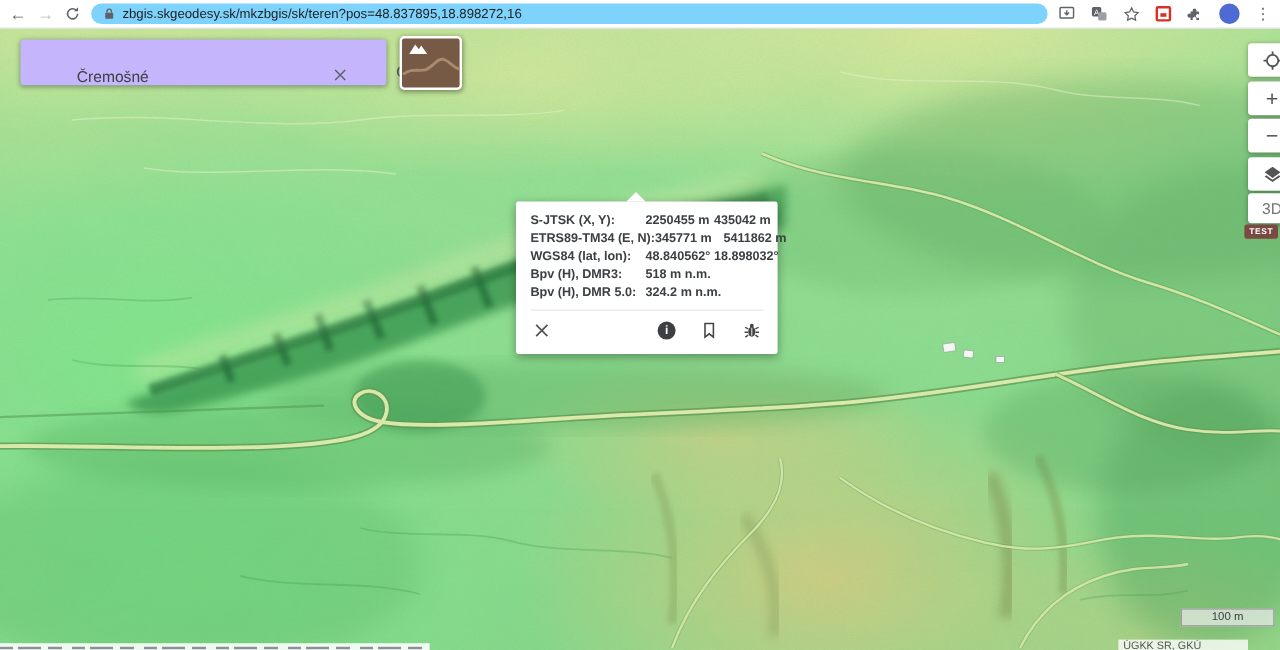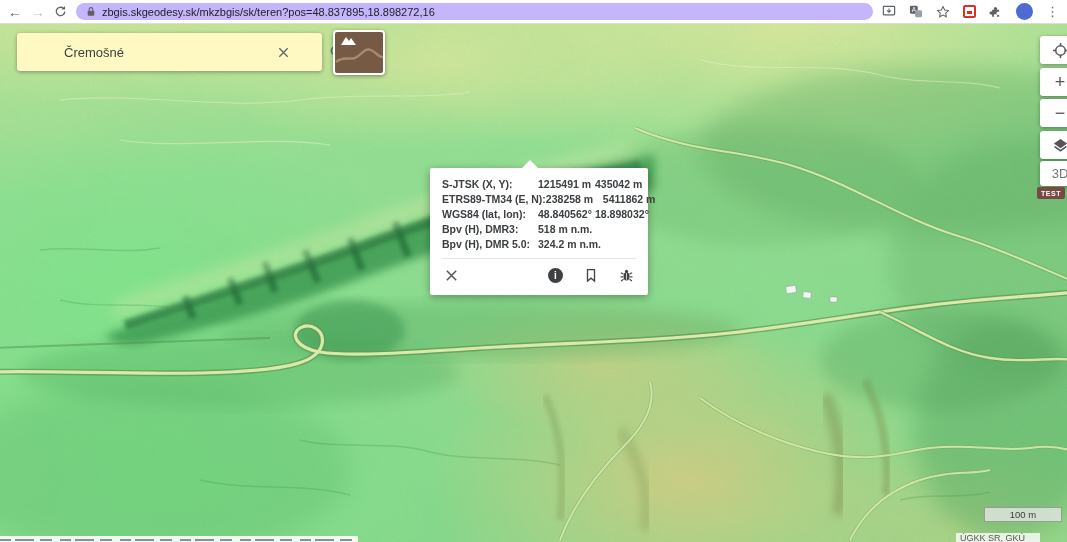--- a/index.html
+++ b/index.html
@@ -7,31 +7,31 @@
   .stage { position:relative; width:1067px; height:542px; overflow:hidden; }
 
   
   .map-svg { position:absolute; top:0; left:0; width:1067px; height:542px; display:block; }
 
   
   .chrome { position:absolute; top:0; left:0; width:1067px; height:24px; background:#fff; border-bottom:1px solid #dadce0;
             display:flex; align-items:center; padding:0 8px; gap:9px; z-index:50; }
   .nav-glyph { font-size:14px; color:#5f6368; line-height:24px; cursor:pointer; }
   .nav-glyph.disabled { color:#bdc1c6; }
-  .url-pill { flex:1; height:17px; background:#c4b5fd; border-radius:9px; display:flex; align-items:center; padding:0 10px; gap:6px; max-width:806px; }
+  .url-pill { flex:1; height:17px; background:#7dd3fc; border-radius:9px; display:flex; align-items:center; padding:0 10px; gap:6px; max-width:806px; }
   .url-text { font-size:11px; color:#202124; white-space:nowrap; overflow:hidden; }
   .chrome-right { display:flex; align-items:center; gap:13px; margin-left:auto; }
   .avatar { width:17px; height:17px; border-radius:50%; background:#4d6bd3; }
   .ext-red { width:13px; height:13px; border:2px solid #d93025; border-radius:2px; position:relative; }
   .ext-red::after { content:""; position:absolute; left:2px; top:4px; width:5px; height:3px; background:#d93025; }
   .dots { font-size:13px; color:#5f6368; letter-spacing:0; }
 
   
-  .search-card { position:absolute; left:17px; top:33px; width:305px; height:38px; background:#fef9c3; border-radius:3px;
-                 box-shadow:0 1px 4px rgba(0,0,0,.35); display:flex; align-items:center; padding:0 12px; z-index:20;gap:25px; }
+  .search-card { position:absolute; left:17px; top:33px; width:305px; height:38px; background:#c4b5fd; border-radius:3px;
+                 box-shadow:0 1px 4px rgba(0,0,0,.35); display:flex; align-items:flex-end; padding:0 12px; z-index:20;gap:25px; }
   .hamburger { width:16px; display:flex; flex-direction:column; gap:3px; cursor:pointer; }
   .hamburger span { display:block; height:2px; background:#5f6368; border-radius:1px; }
   .search-input { flex:1; border:none; outline:none; font-size:13px; color:#3c4043; margin:0 10px; background:transparent; font-family:"Liberation Sans",sans-serif; }
   .icon-btn { background:none; border:none; cursor:pointer; display:flex; align-items:center; justify-content:center; padding:2px; }
 
   
   .basemap-btn { position:absolute; left:333px; top:30px; width:52px; height:45px; background:#775a45; border:2px solid #fff;
                  border-radius:4px; box-shadow:0 1px 4px rgba(0,0,0,.4); z-index:20; cursor:pointer; overflow:hidden; }
 
   
@@ -58,21 +58,21 @@
   .pfoot { border-top:1px solid #e6e6e6; margin-top:6px; padding:7px 0 6px 0; display:flex; align-items:center; }
   .pfoot .right-icons { margin-left:auto; display:flex; align-items:center; gap:17px; }
   .info-circ { width:15px; height:15px; border-radius:50%; background:#3c4043; color:#fff; font-size:10px; font-weight:bold;
                display:flex; align-items:center; justify-content:center; line-height:1; }
 
   
   .road-badge { position:absolute; left:528px; top:279px; background:#fdfdf8; border:1.5px solid #5b5b52; border-radius:4px;
                 font-size:9px; font-weight:bold; color:#44443c; padding:0 3px; line-height:11px; z-index:10; }
   .scalebar { position:absolute; right:5px; top:507px; width:78px; height:15px; background:rgba(235,235,235,.72);
               border:1px solid #9a9a9a; font-size:9.5px; color:#3c4043; display:flex; align-items:center; justify-content:center; z-index:10; }
-  .attrib { position:absolute; right:27px; top:533px; width:84px; height:9px; overflow:hidden; background:rgba(255,255,255,.78);
+  .attrib { position:absolute; right:27px; top:533px; width:108px; height:9px; overflow:hidden; background:rgba(255,255,255,.78);
             font-size:9px; color:#555; padding:0 4px; z-index:10; white-space:nowrap; }
   .footer-cut { position:absolute; left:0; bottom:0; width:358px; height:6px; background:rgba(255,255,255,.88); z-index:10; overflow:hidden; }
   .footer-cut i { display:block; margin-top:3px; height:2px;
       background:repeating-linear-gradient(90deg,#8a9096 0 11px, transparent 11px 15px, #8a9096 15px 34px, transparent 34px 40px, #8a9096 40px 52px, transparent 52px 60px); }
 
   svg.ic { display:block; }
 </style>
 </head>
 <body>
 
@@ -288,26 +288,26 @@
   <div class="ctl ctl-3d">
       <span>3D</span>
     </div>
   <div class="test-badge">TEST</div>
 
   <div class="road-badge">18</div>
 
   <div class="popup">
     <div class="prow">
       <span class="lab">S-JTSK (X, Y):</span>
-      <span class="v1">1215491 m</span>
+      <span class="v1">2250455 m</span>
       <span class="v2">435042 m</span>
     </div>
     <div class="prow">
       <span class="lab">ETRS89-TM34 (E, N):</span>
-      <span class="v1">238258 m</span>
+      <span class="v1">345771 m</span>
       <span class="v2">5411862 m</span>
     </div>
     <div class="prow">
       <span class="lab">WGS84 (lat, lon):</span>
       <span class="v1">48.840562°</span>
       <span class="v2">18.898032°</span>
     </div>
     <div class="prow">
       <span class="lab">Bpv (H), DMR3:</span>
       <span class="v1">518 m n.m.</span>

